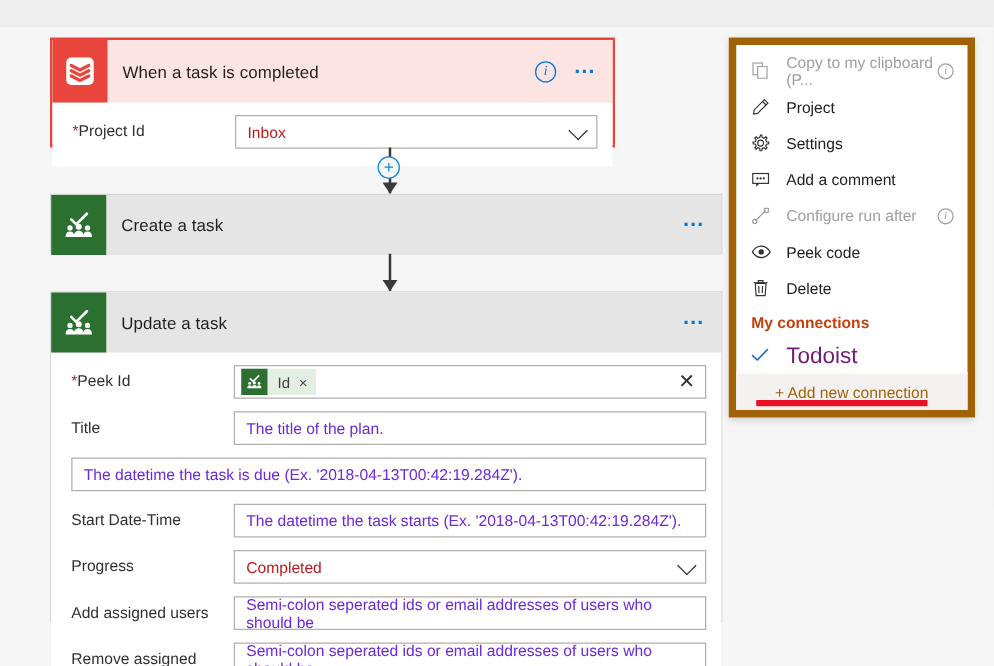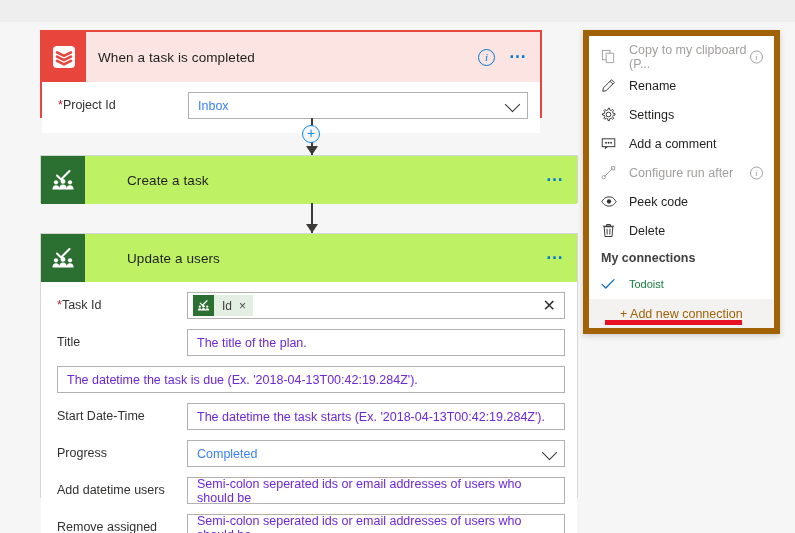--- a/index.html
+++ b/index.html
@@ -20,32 +20,32 @@
     position: absolute; left: 0; top: 22px; width: 795px; height: 511px;
     background: #f6f6f6;
   }
 
   
   .card {
     position: absolute;
     background: #ffffff;
   }
   .card-trigger {
-    left: 40px; top: 30px; width: 502px; height: 88px;
+    left: 40px; top: 30px; width: 452px; height: 88px;
     border: 2px solid #e8453c;
     background: #ffffff;
   }
   .card-head {
     position: relative;
     height: 50px;
     display: flex;
     align-items: center;
   }
   .card-trigger .card-head { background: #fbe4e1; height: 50px; }
-  .card-action .card-head { background: #bef264; height: 48px; gap: 30px; }
+  .card-action .card-head { background: #e5e5e5; height: 48px; }
 
   .brand-icon {
     width: 44px; height: 50px;
     flex: 0 0 44px;
     display: flex; align-items: center; justify-content: center;
   }
   .brand-icon.red { background: #e8453c; }
   .brand-icon.green { background: #2c7031; height: 48px; }
 
   .card-title {
@@ -92,21 +92,21 @@
   .field-ctl {
     flex: 1 1 auto;
     position: relative;
     border: 1px solid #b3b0ad;
     background: #ffffff;
     height: 27px;
     display: flex; align-items: center;
     padding: 0 9px;
     font-size: 12.5px;
   }
-  .field-ctl .value { color: #3b82f6; text-align: center; }
+  .field-ctl .value { color: #b91c1c; text-align: center; }
   .field-ctl .placeholder { color: #6d28d9; }
   .chev {
     position: absolute; right: 9px; top: 50%;
     width: 11px; height: 11px; margin-top: -7px;
     border-right: 1.6px solid #323130;
     border-bottom: 1.6px solid #323130;
     transform: rotate(45deg);
   }
   .clear-x {
     position: absolute; right: 8px; top: 50%; transform: translateY(-50%);
@@ -176,27 +176,27 @@
   .mi-info {
     position: absolute; right: 11px; top: 50%; transform: translateY(-50%);
     width: 13px; height: 13px; border-radius: 50%;
     border: 1px solid #a19f9d; color: #a19f9d;
     font-size: 9px; font-style: italic;
     font-family: "Liberation Serif", serif;
     display: flex; align-items: center; justify-content: center;
     line-height: 1;
   }
   .menu-section {
-    font-size: 12.5px; color: #404040; font-weight: 700;
+    font-size: 12.5px; color: #c2410c; font-weight: 700;
     padding: 6px 12px 5px 12px;
   }
   .menu-conn {
     display: flex; align-items: center;
     height: 28px; padding: 0 12px;
-    font-size: 11px; color: #15803d; cursor: pointer;
+    font-size: 18px; color: #701a75; cursor: pointer;
   }
   .check {
     width: 20px; flex: 0 0 20px; color: #0f6cbd;
     font-size: 13px; margin-right: 8px;
   }
   .menu-add {
     height: 30px; background: #f3f2f1;
     display: flex; align-items: center;
     padding-left: 31px;
     font-size: 12.5px; color: #a16207; cursor: pointer;
@@ -281,30 +281,30 @@
         <svg width="28" height="28" viewBox="0 0 28 28">
           <path d="M8 9.5 L12 13.5 L20.5 5" stroke="#ffffff" stroke-width="2.1" fill="none" stroke-linecap="round" stroke-linejoin="round"></path>
           <circle cx="7" cy="16.3" r="2.1" fill="#ffffff"></circle>
           <circle cx="14" cy="15.4" r="2.4" fill="#ffffff"></circle>
           <circle cx="21" cy="16.3" r="2.1" fill="#ffffff"></circle>
           <path d="M3.4 23.5 C3.4 20.6 5 19.2 7 19.2 C9 19.2 10.6 20.6 10.6 23.5 Z" fill="#ffffff"></path>
           <path d="M10 23.5 C10 20.2 11.9 18.6 14 18.6 C16.1 18.6 18 20.2 18 23.5 Z" fill="#ffffff"></path>
           <path d="M17.4 23.5 C17.4 20.6 19 19.2 21 19.2 C23 19.2 24.6 20.6 24.6 23.5 Z" fill="#ffffff"></path>
         </svg>
       </div>
-      <span class="card-title">Update a users</span>
+      <span class="card-title">Update a task</span>
       <div class="head-right">
         <div class="ellipsis">⋯</div>
       </div>
     </div>
 
     <div class="card-body">
 
       <div class="field-row">
-        <div class="field-label"><span class="req">*</span><span>Task Id</span></div>
+        <div class="field-label"><span class="req">*</span><span>Peek Id</span></div>
         <div class="field-ctl">
           <span class="token">
             <span class="token-ico">
               <svg width="15" height="15" viewBox="0 0 28 28">
                 <path d="M8 9.5 L12 13.5 L20.5 5" stroke="#ffffff" stroke-width="2.4" fill="none" stroke-linecap="round" stroke-linejoin="round"></path>
                 <circle cx="7" cy="16.3" r="2.1" fill="#ffffff"></circle>
                 <circle cx="14" cy="15.4" r="2.4" fill="#ffffff"></circle>
                 <circle cx="21" cy="16.3" r="2.1" fill="#ffffff"></circle>
                 <path d="M3.4 23.5 C3.4 20.6 5 19.2 7 19.2 C9 19.2 10.6 20.6 10.6 23.5 Z" fill="#ffffff"></path>
                 <path d="M10 23.5 C10 20.2 11.9 18.6 14 18.6 C16.1 18.6 18 20.2 18 23.5 Z" fill="#ffffff"></path>
@@ -340,21 +340,21 @@
 
       <div class="field-row">
         <div class="field-label">Progress</div>
         <div class="field-ctl">
           <span class="value">Completed</span>
           <span class="chev"></span>
         </div>
       </div>
 
       <div class="field-row">
-        <div class="field-label">Add datetime users</div>
+        <div class="field-label">Add assigned users</div>
         <div class="field-ctl">
           <span class="placeholder">Semi-colon seperated ids or email addresses of users who should be</span>
         </div>
       </div>
 
       <div class="field-row">
         <div class="field-label">Remove assigned users</div>
         <div class="field-ctl">
           <span class="placeholder">Semi-colon seperated ids or email addresses of users who should be</span>
         </div>
@@ -376,21 +376,21 @@
       <span class="mi-info">i</span>
     </div>
 
     <div class="menu-item">
       <span class="mi-icon">
         <svg width="15" height="15" viewBox="0 0 16 16">
           <path d="M11.2 1.8 L14.2 4.8 L5.4 13.6 L1.9 14.2 L2.5 10.6 Z" fill="none" stroke="#323130" stroke-width="1"></path>
           <path d="M9.6 3.4 L12.6 6.4" stroke="#323130" stroke-width="1"></path>
         </svg>
       </span>
-      <span>Rename</span>
+      <span>Project</span>
     </div>
 
     <div class="menu-item">
       <span class="mi-icon">
         <svg width="15" height="15" viewBox="0 0 16 16">
           <g fill="none" stroke="#323130" stroke-width="1">
             <circle cx="8" cy="8" r="2.5"></circle>
             <path d="M8 1.2 L9 1.2 L9.3 3.1 L10.9 3.8 L12.4 2.6 L13.5 3.7 L12.3 5.2 L13 6.8 L14.9 7.1 L14.9 8.6 L13 8.9 L12.3 10.5 L13.5 12 L12.4 13.1 L10.9 11.9 L9.3 12.6 L9 14.5 L7.5 14.5 L7.2 12.6 L5.6 11.9 L4.1 13.1 L3 12 L4.2 10.5 L3.5 8.9 L1.6 8.6 L1.6 7.1 L3.5 6.8 L4.2 5.2 L3 3.7 L4.1 2.6 L5.6 3.8 L7.2 3.1 Z"></path>
           </g>
         </svg>

